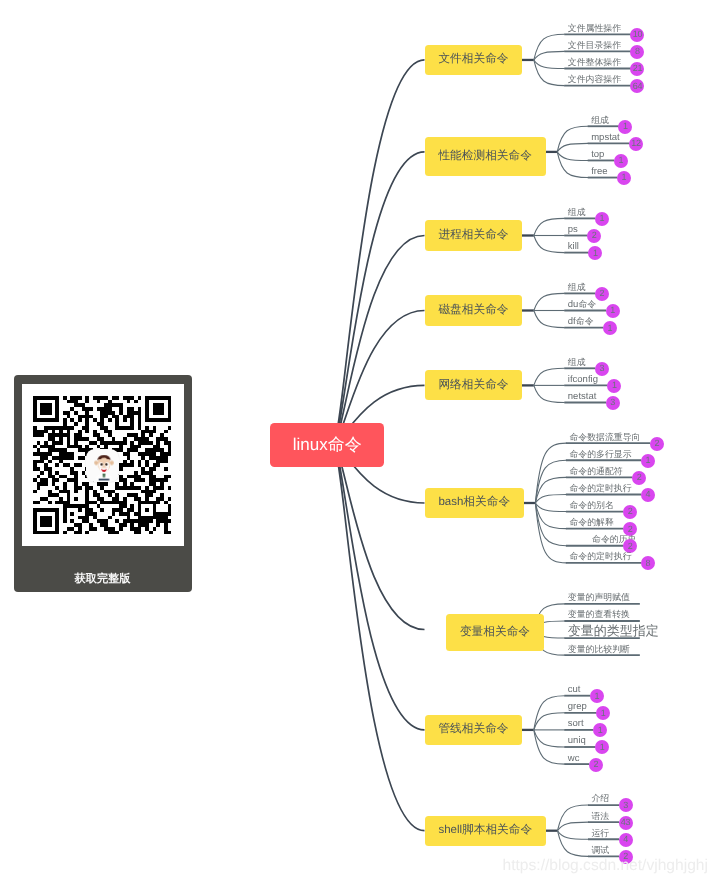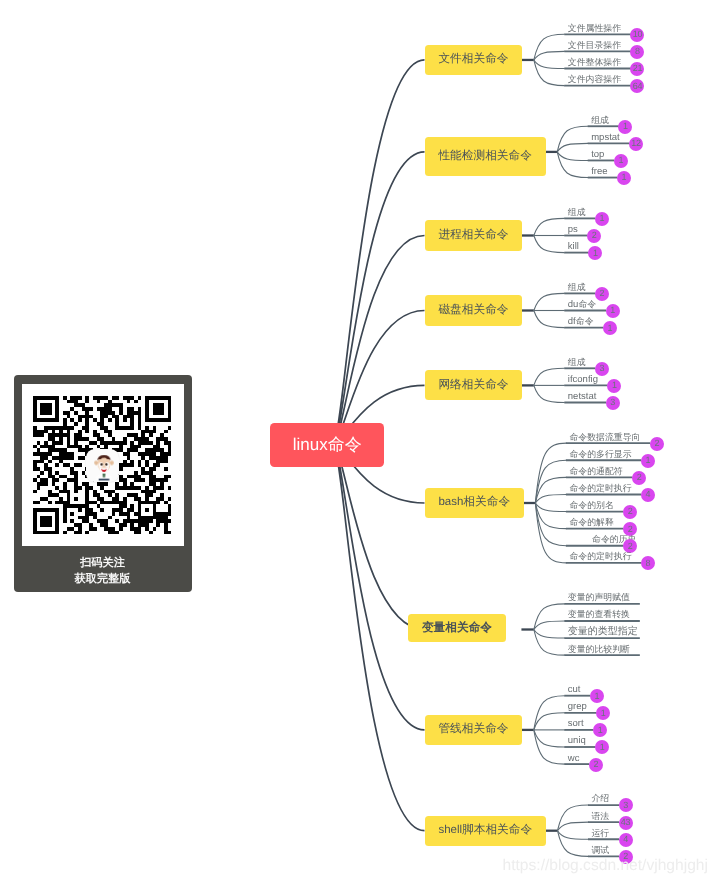--- a/index.html
+++ b/index.html
@@ -143,21 +143,21 @@
       </div>
       <div class="node branch-node" style="left: 424.5px; top: 295.4px; width: 97.925px; height: 30.2px;">
         <span><span style="font-size: 11.7px;">磁盘相关命令</span></span>
       </div>
       <div class="node branch-node" style="left: 424.5px; top: 370.3px; width: 97.925px; height: 30.2px;">
         <span><span style="font-size: 11.7px;">网络相关命令</span></span>
       </div>
       <div class="node branch-node" style="left: 424.5px; top: 487.9px; width: 99.4875px; height: 30.2px;">
         <span><span style="font-size: 11.5px;">bash</span><span style="font-size: 11.7px;">相关命令</span></span>
       </div>
-      <div class="node branch-node" style="left: 408px; top: 614.4px; width: 97.925px; height: 28px; font-weight: bold;">
+      <div class="node branch-node" style="left: 446px; top: 614.4px; width: 97.925px; height: 37px;">
         <span><span style="font-size: 11.7px;">变量相关命令</span></span>
       </div>
       <div class="node branch-node" style="left: 424.5px; top: 714.8px; width: 97.925px; height: 30.2px;">
         <span><span style="font-size: 11.7px;">管线相关命令</span></span>
       </div>
       <div class="node branch-node" style="left: 424.5px; top: 815.6px; width: 121.581px; height: 30.2px;">
         <span><span style="font-size: 11.5px;">shell</span><span style="font-size: 11.7px;">脚本相关命令</span></span>
       </div>
     </div>
   <div id="leaf-layer">
@@ -206,21 +206,21 @@
       <div class="leaf" style="left: 569.387px; top: 498.95px;"><span style="font-size: 8.9px;">命令的别名</span></div>
       <div class="badge" style="left: 623.162px; top: 504.95px; width: 13.2px; height: 13.2px;">2</div>
       <div class="leaf" style="left: 569.387px; top: 516.05px;"><span style="font-size: 8.9px;">命令的解释</span></div>
       <div class="badge" style="left: 623.162px; top: 522.05px; width: 13.2px; height: 13.2px;">2</div>
       <div class="leaf" style="left: 592px; top: 533.15px;"><span style="font-size: 8.9px;">命令的历史</span></div>
       <div class="badge" style="left: 623.162px; top: 539.15px; width: 13.2px; height: 13.2px;">2</div>
       <div class="leaf" style="left: 569.387px; top: 550.25px;"><span style="font-size: 8.9px;">命令的定时执行</span></div>
       <div class="badge" style="left: 640.912px; top: 556.25px; width: 13.2px; height: 13.2px;">8</div>
       <div class="leaf" style="left: 567.825px; top: 591.25px;"><span style="font-size: 8.9px;">变量的声明赋值</span></div>
       <div class="leaf" style="left: 567.825px; top: 608.35px;"><span style="font-size: 8.9px;">变量的查看转换</span></div>
-      <div class="leaf" style="left: 567.825px; top: 625.45px;"><span style="font-size: 10px;">变量的类型指定</span></div>
+      <div class="leaf" style="left: 567.825px; top: 625.45px;"><span style="font-size: 13px;">变量的类型指定</span></div>
       <div class="leaf" style="left: 567.825px; top: 642.55px;"><span style="font-size: 8.9px;">变量的比较判断</span></div>
       <div class="leaf" style="left: 567.825px; top: 683.1px;"><span style="font-size: 9.5px;">cut</span></div>
       <div class="badge" style="left: 589.912px; top: 689.1px; width: 13.2px; height: 13.2px;">1</div>
       <div class="leaf" style="left: 567.825px; top: 700.2px;"><span style="font-size: 9.5px;">grep</span></div>
       <div class="badge" style="left: 596.241px; top: 706.2px; width: 13.2px; height: 13.2px;">1</div>
       <div class="leaf" style="left: 567.825px; top: 717.3px;"><span style="font-size: 9.5px;">sort</span></div>
       <div class="badge" style="left: 593.069px; top: 723.3px; width: 13.2px; height: 13.2px;">1</div>
       <div class="leaf" style="left: 567.825px; top: 734.4px;"><span style="font-size: 9.5px;">uniq</span></div>
       <div class="badge" style="left: 595.194px; top: 740.4px; width: 13.2px; height: 13.2px;">1</div>
       <div class="leaf" style="left: 567.825px; top: 751.5px;"><span style="font-size: 9.5px;">wc</span></div>
@@ -250,17 +250,16 @@
             <path d="M 63 39 a 9.5 10.5 0 1 0 0.1 0 z" fill="#ffffff"></path>
             <path d="M 40 42 a 5 5.5 0 1 0 0.1 0 z" fill="#35261d"></path>
             <path d="M 60 42 a 5 5.5 0 1 0 0.1 0 z" fill="#35261d"></path>
             <path d="M 29 56 q 21 13 42 0 q -5 26 -21 26 q -16 0 -21 -26 z" fill="#ffffff"></path>
             <path d="M 38 66 q 12 9 24 0 q -3 13 -12 13 q -9 0 -12 -13 z" fill="#cc1d2b"></path>
             <path d="M 44 86 l 12 0 l -2 16 l -8 0 z" fill="#3f6b48"></path>
             <path d="M 28 107 l 44 0 l 0 7 l -44 0 z" fill="#2a3a55"></path>
           </svg>
       </div>
     </div>
-    <div class="qr-cap" id="qr-cap1" style="top: 181.2px;">扫码关注</div>
     <div class="qr-cap" id="qr-cap2" style="top: 196.9px;">获取完整版</div>
   </div>
   <div id="watermark" style="left: 502.5px; top: 856.9px;">https://blog.csdn.net/vjhghjghj</div>
 </div>
 
 </body></html>

